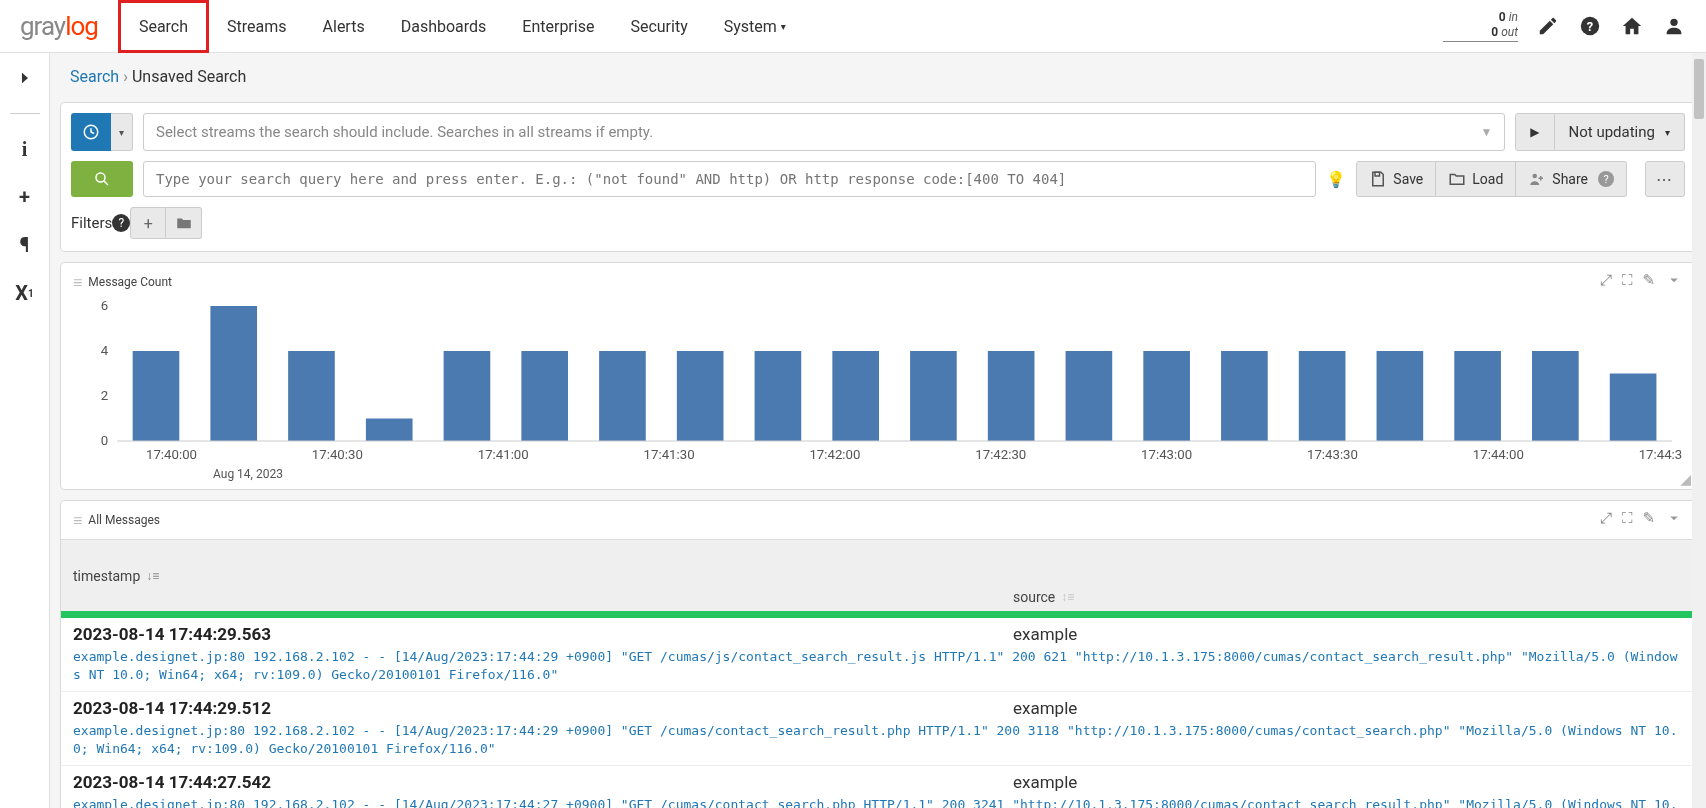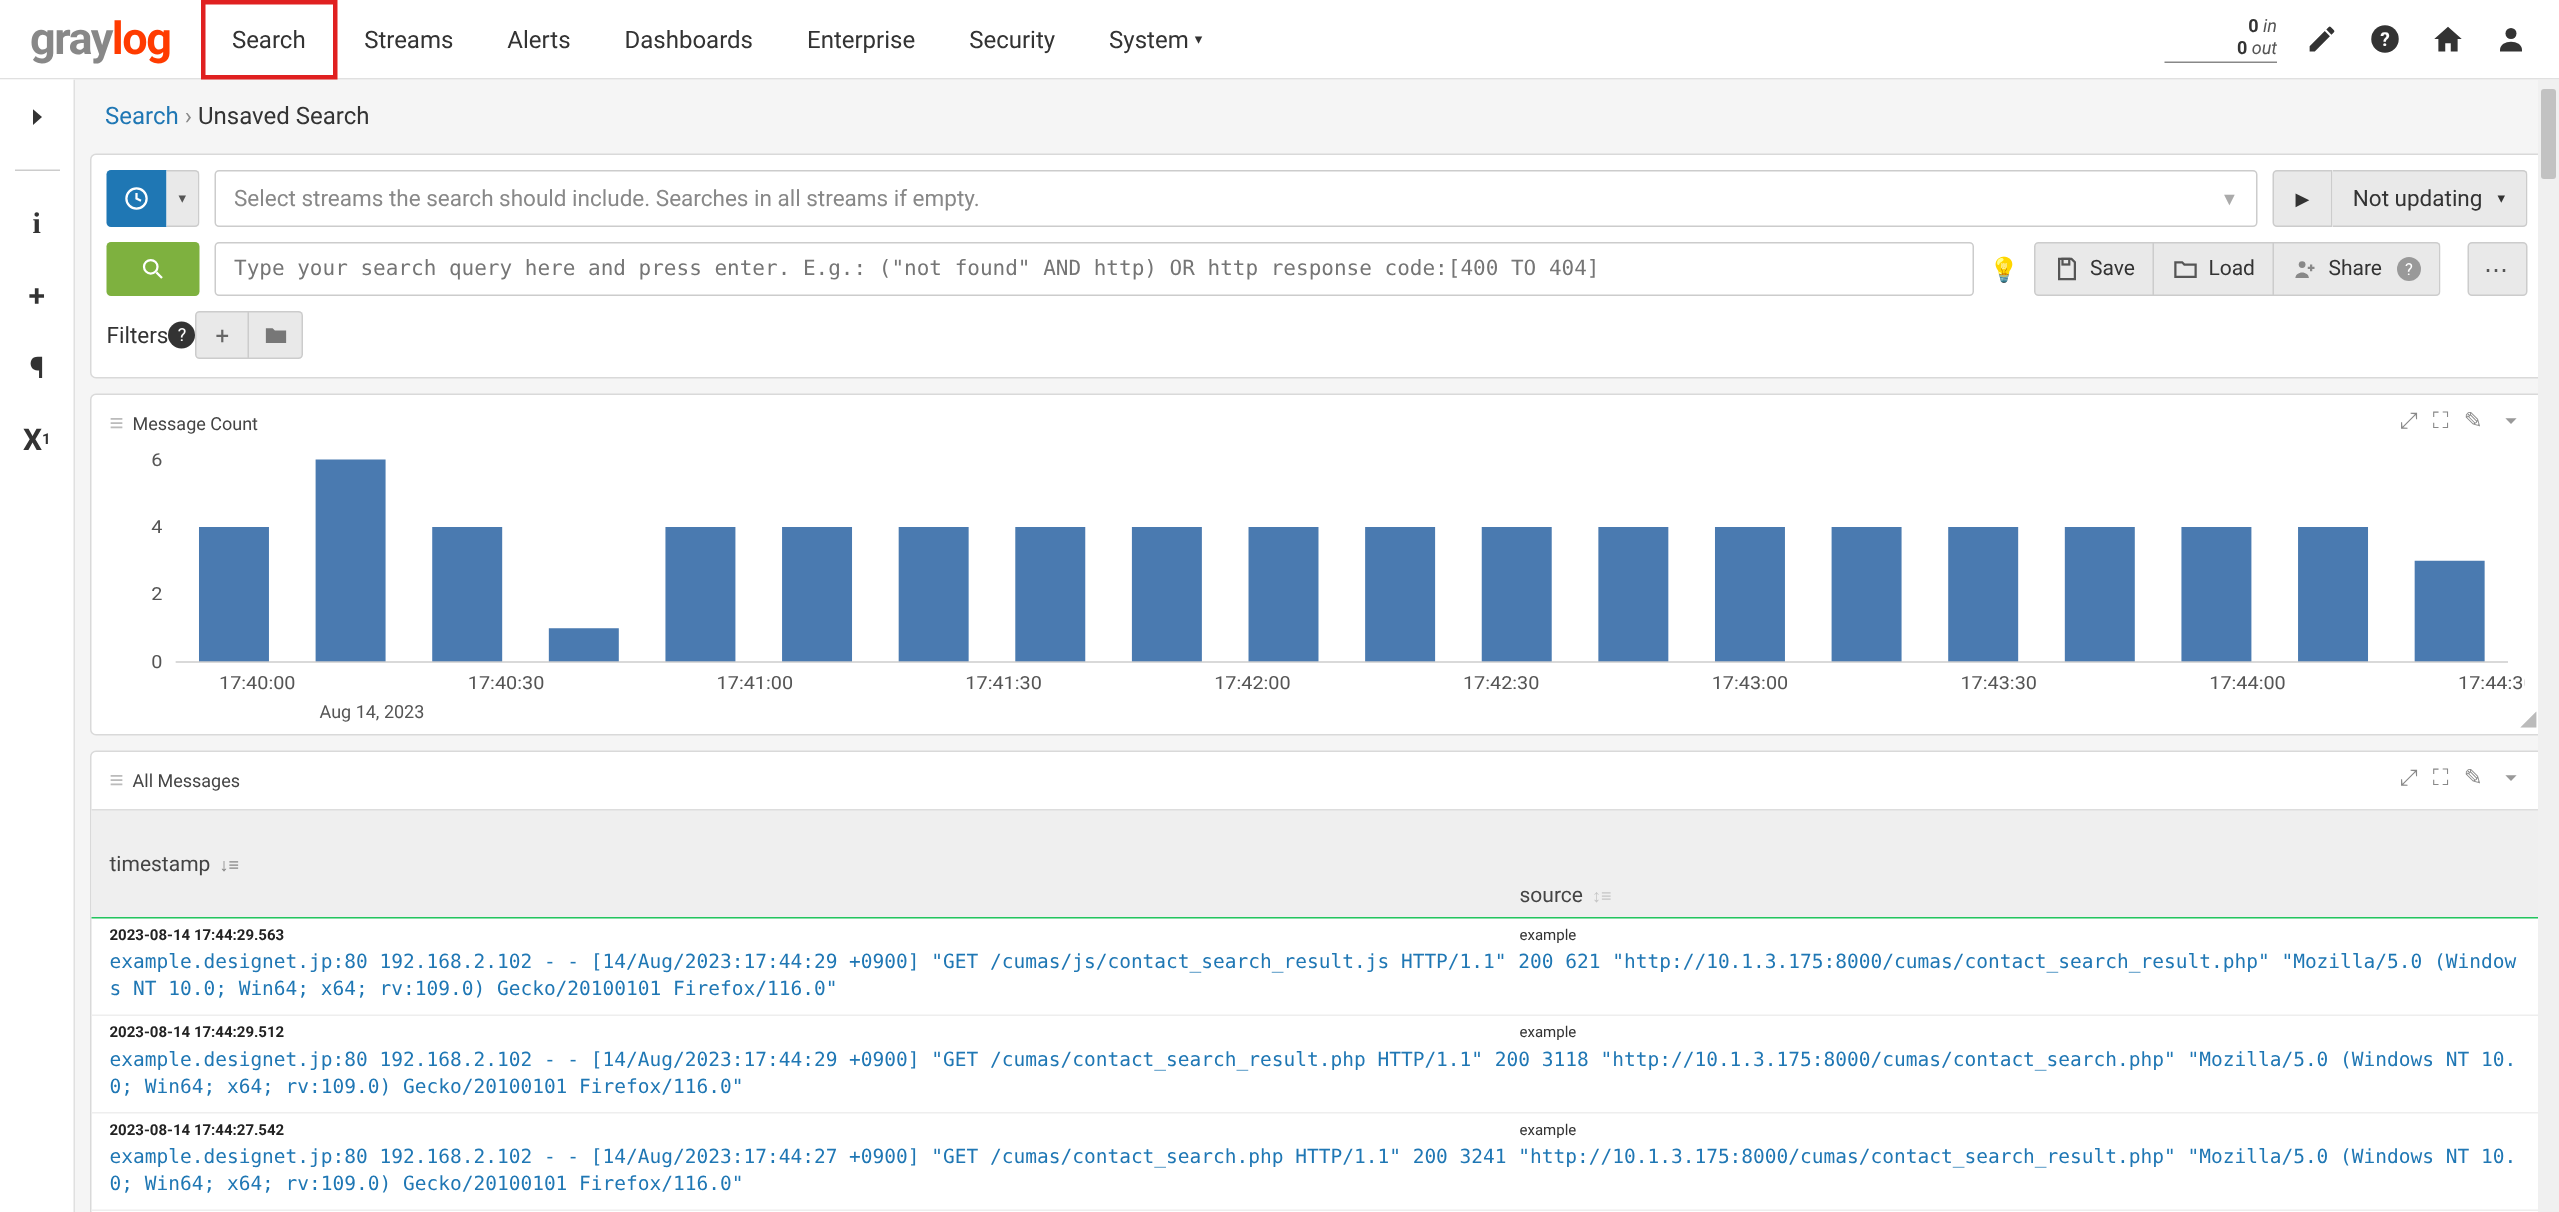--- a/index.html
+++ b/index.html
@@ -1,19 +1,19 @@
 <!DOCTYPE html>
 <html><head>
 <meta charset="utf-8">
 <style>
 * { margin:0; padding:0; box-sizing:border-box; font-family:-apple-system,BlinkMacSystemFont,"Segoe UI",Roboto,sans-serif; }
 body { background:#f5f5f5; color:#333; font-size:14px; overflow:hidden; }
 .topnav { height:53px; background:#fff; border-bottom:1px solid #e0e0e0; display:flex; align-items:center; padding:0 20px; justify-content:space-between; }
 .topnav-left { display:flex; align-items:center; height:100%; }
-.logo { font-size:30px; font-weight:700; color:#888; margin-right:20px; letter-spacing:-1px; }
+.logo { font-size:26px; font-weight:400; color:#888; margin-right:20px; letter-spacing:-1px; }
 .logo .accent { color:#ff3b00; }
 .nav-items { display:flex; height:100%; align-items:center; }
 .nav-item { padding:0 18px; height:53px; display:flex; align-items:center; font-size:16px; color:#333; cursor:pointer; position:relative; }
 .nav-item.active { border:3px solid #e02020; border-bottom:3px solid #e02020; }
 .nav-item .caret { margin-left:4px; font-size:10px; }
 .topnav-right { display:flex; align-items:center; gap:18px; }
 .throughput { text-align:right; font-size:12px; line-height:1.25; border-bottom:1px solid #888; padding-bottom:1px; }
 .throughput .row { white-space:nowrap;margin-left:48px; }
 .throughput .num { font-weight:700; }
 .throughput .dir { font-style:italic; color:#555; }
@@ -60,27 +60,27 @@
 .widget-head { display:flex; align-items:center; padding:8px 12px; }
 .drag-handle { color:#bbb; font-size:16px; margin-right:8px; cursor:grab; letter-spacing:-2px; }
 .widget-title { font-size:12px; color:#444; flex:1; }
 .widget-actions { display:flex; gap:10px; color:#888; }
 .widget-actions span { cursor:pointer; font-size:15px; }
 .chart-area { padding:0 12px 8px 12px; position:relative; }
 .chart-svg { width:100%; height:170px; display:block; }
 .chart-date { font-size:12px; color:#555; text-align:left; margin-left:140px; margin-top:-4px; }
 .resize-corner { position:absolute; right:4px; bottom:2px; color:#bbb; font-size:14px; }
 .msg-table { width:100%; }
-.msg-head { display:flex; background:#efefef; border-top:1px solid #ddd; border-bottom:1px solid #22c55e; padding:6px 12px; font-size:14px; color:#444; }
+.msg-head { display:flex; background:#efefef; border-top:1px solid #ddd; border-bottom:7px solid #22c55e; padding:6px 12px; font-size:14px; color:#444; }
 .msg-head .col-ts { width:940px; display:flex; align-items:center; gap:6px; }
 .msg-head .col-src { display:flex; align-items:center; gap:6px;margin-top:43px; }
 .sort-ic { color:#888; font-size:12px; }
 .msg-body { max-height:260px; overflow-y:scroll; }
 .msg-row { border-bottom:1px solid #eee; padding:6px 12px 8px 12px; }
-.msg-meta { display:flex; font-size:10px; }
+.msg-meta { display:flex; font-size:17px; }
 .msg-meta .ts { width:940px; font-weight:700; color:#222; }
 .msg-meta .src { color:#333; }
 .msg-text { font-family:Menlo,Consolas,monospace; font-size:13px; color:#1f77b4; margin-top:4px; word-break:break-all; line-height:1.35; }
 .scrollbar-track { position:absolute; right:0; top:0; bottom:0; width:14px; background:#f0f0f0; }
 .scrollbar-thumb { position:absolute; right:2px; width:10px; background:#c2c2c2; border-radius:2px; }
 svg.ico { width:18px; height:18px; fill:currentColor; }
 </style>
 </head>
 <body>
 

